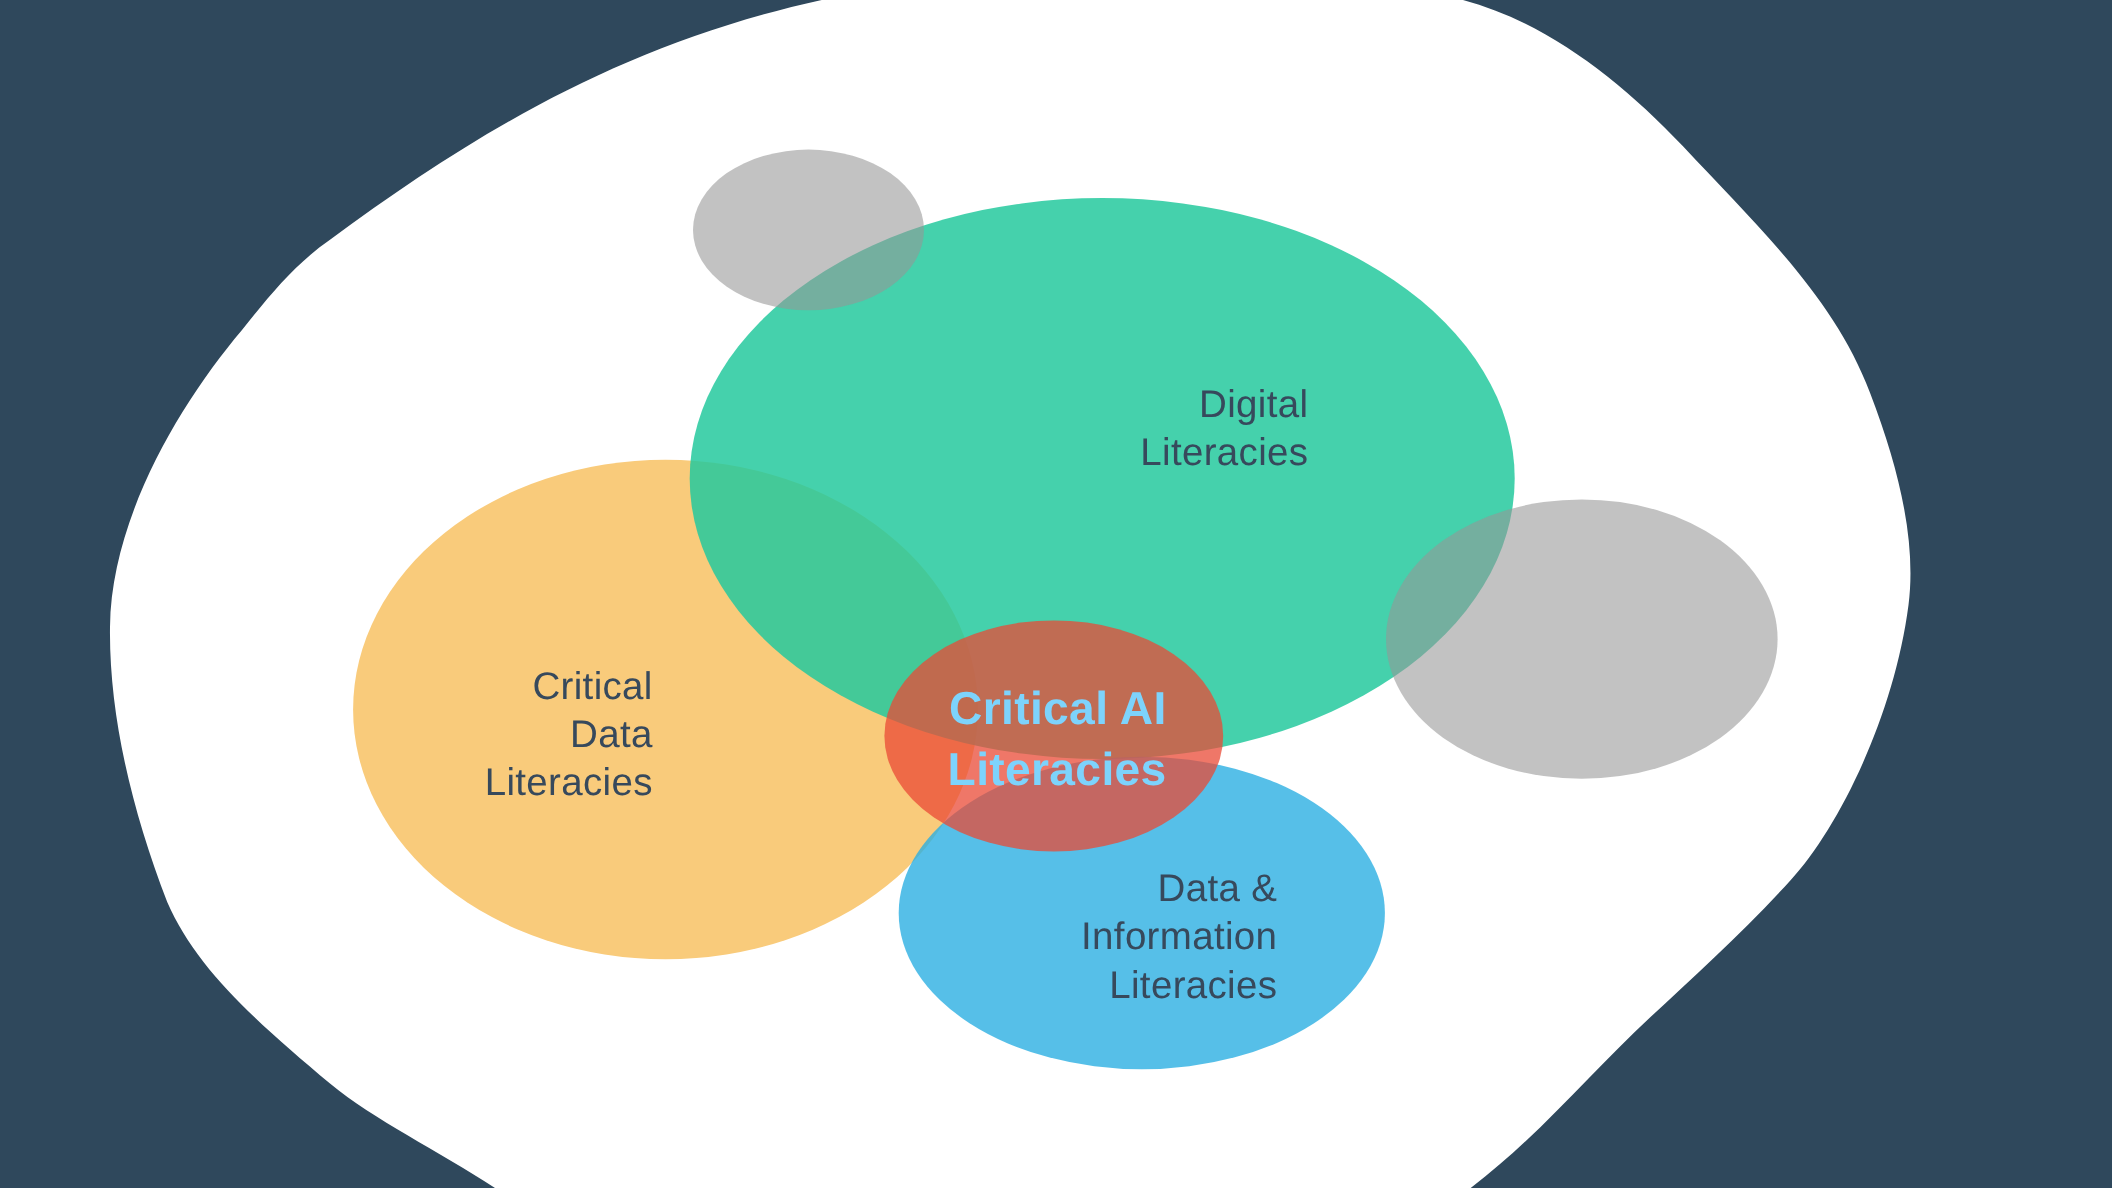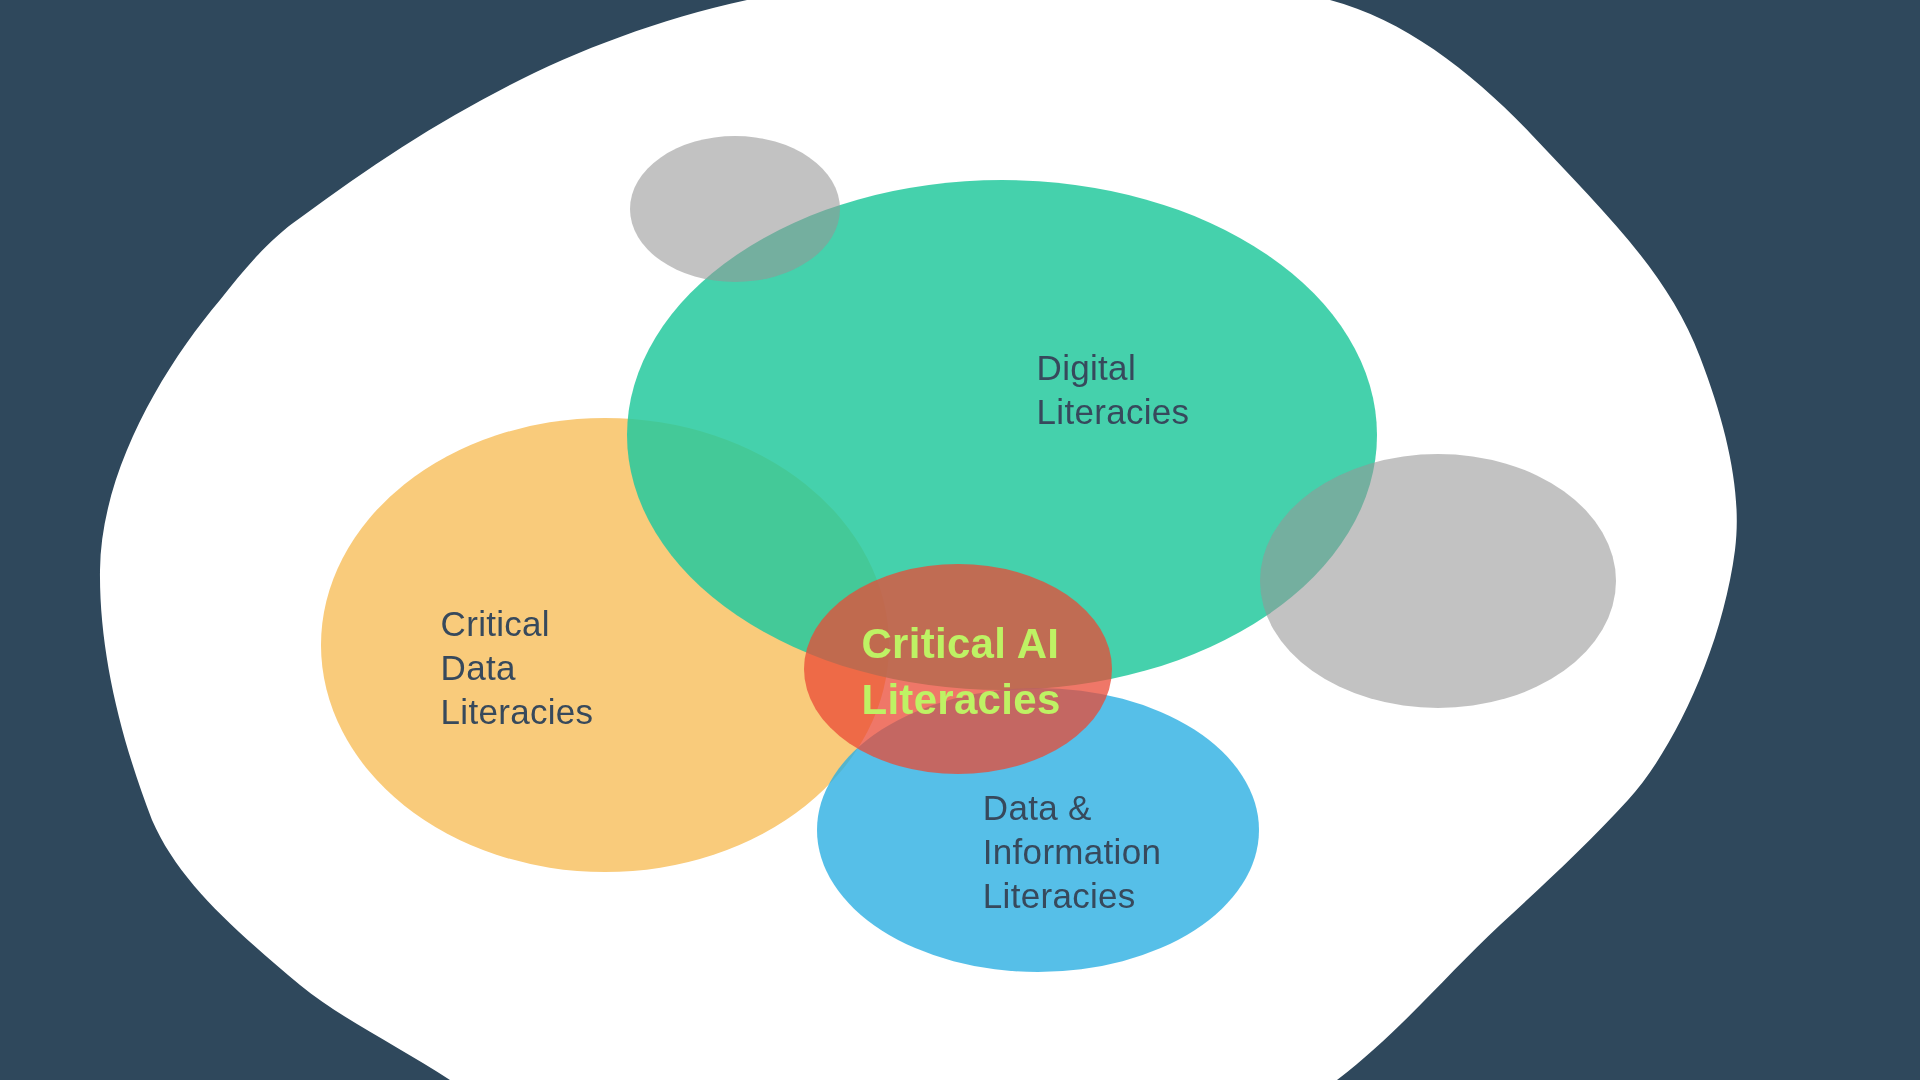--- a/index.html
+++ b/index.html
@@ -16,31 +16,31 @@
     background: #2F485C;
   }
   .stage svg {
     position: absolute;
     inset: 0;
     display: block;
   }
   .label {
     position: absolute;
     transform: translate(-50%, -50%);
-    text-align: left;
+    text-align: right;
     white-space: nowrap;
     color: #37495C;
     font-size: 35px;
     line-height: 44px;
     font-weight: 400;
     letter-spacing: 0.3px;
   }
   .label .line { display: block; }
   .label.center-label {
-    color: #bef264;
+    color: #7dd3fc;
     font-weight: 700;
     font-size: 42px;
     line-height: 56px;
   }
   .label-digital        { left: 1113px; top: 390px; }
   .label-critical-media { left: 517px;  top: 668px; }
   .label-critical-ai    { left: 961px;  top: 672px; }
   .label-data-info      { left: 1072px; top: 852px; }
 </style>
 </head>

